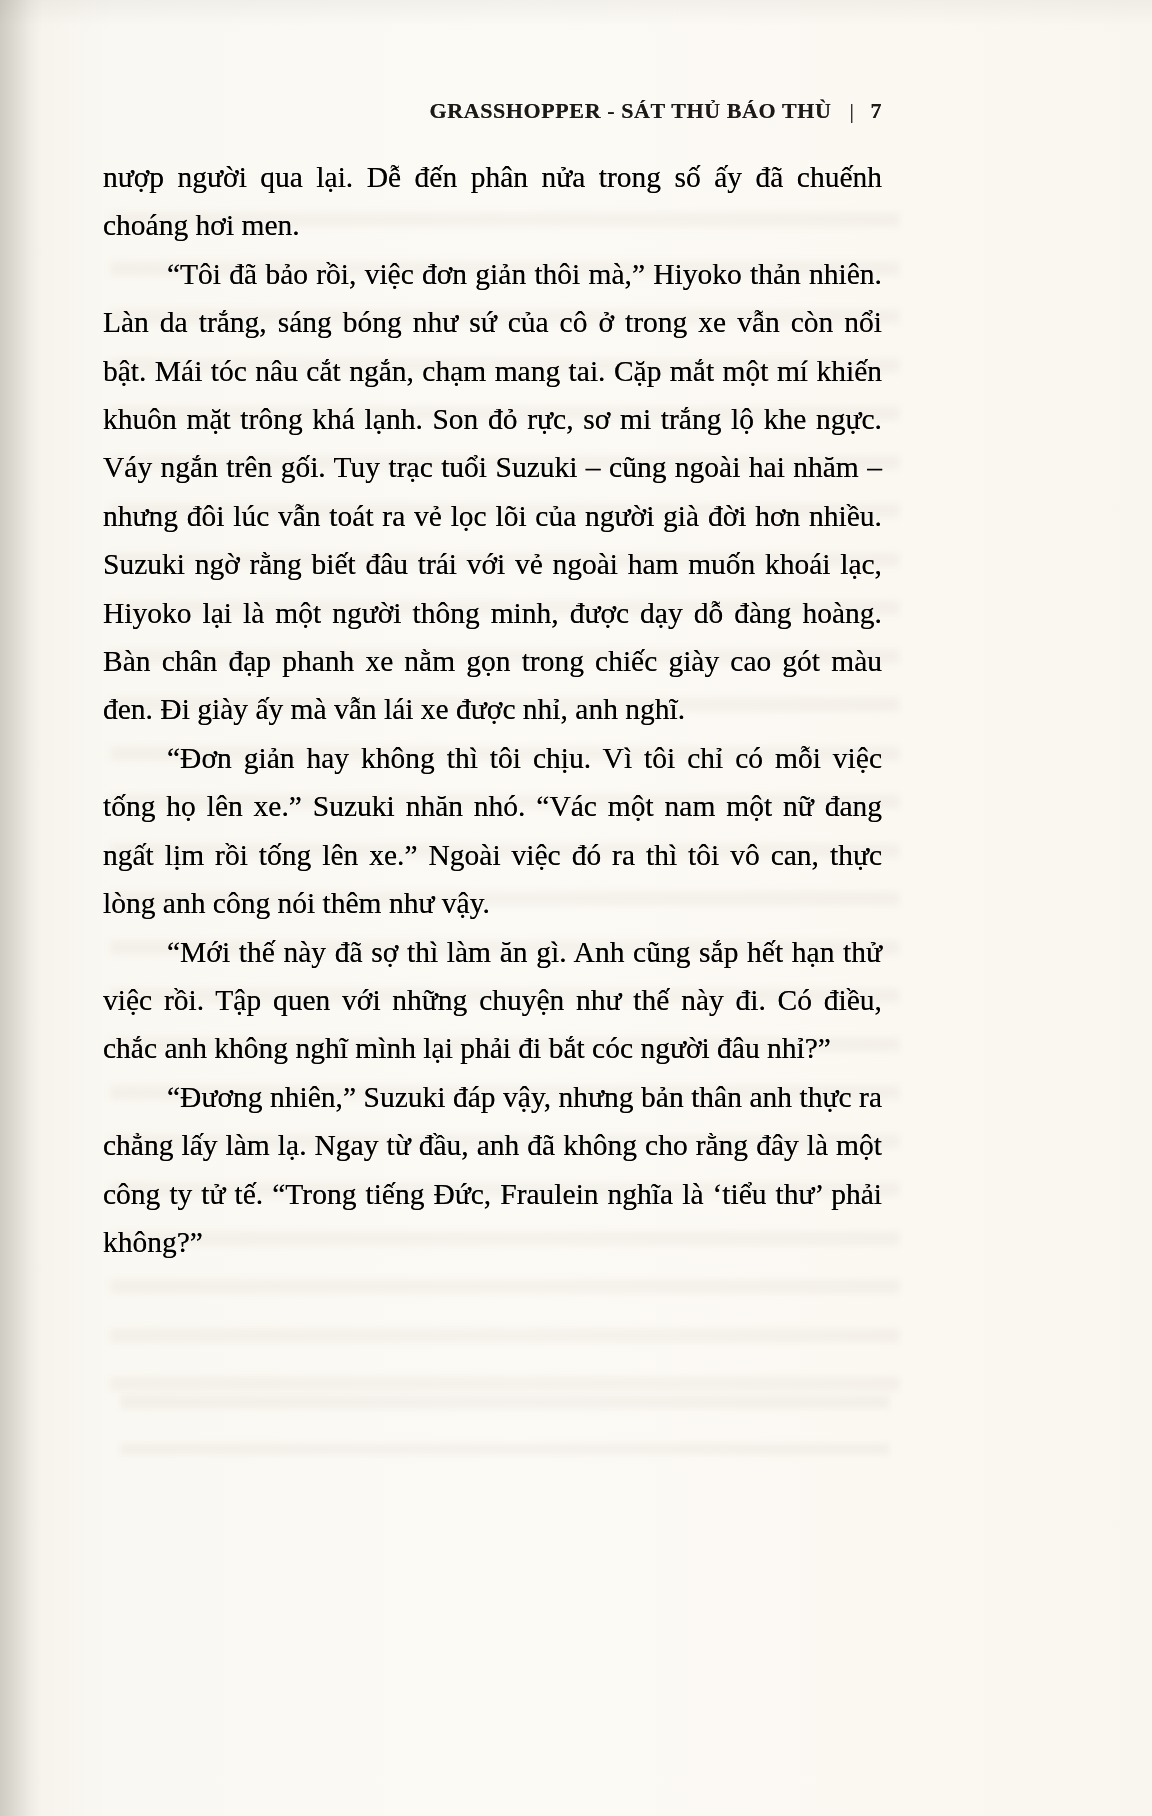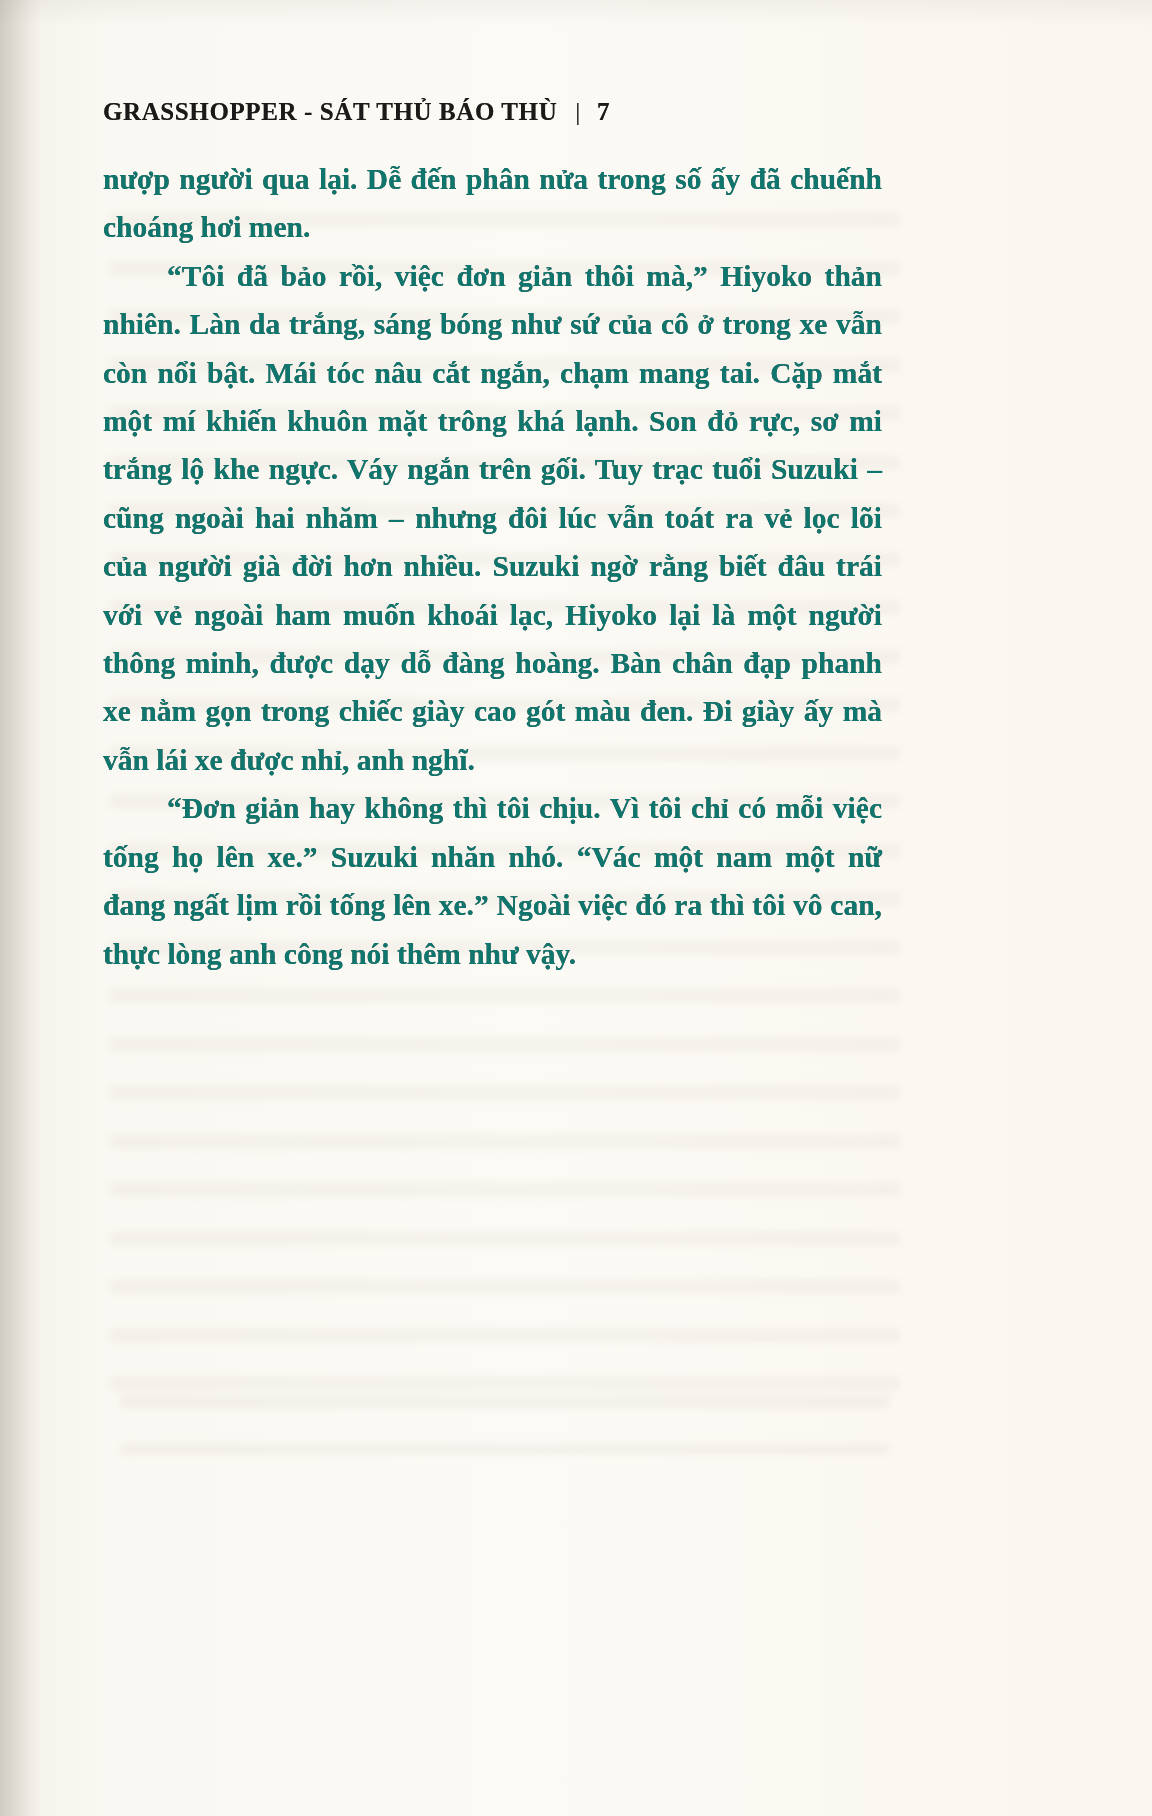--- a/index.html
+++ b/index.html
@@ -73,43 +73,43 @@
 
   .page-content {
     position: absolute;
     left: 103px;
     top: 98px;
     width: 779px;
   }
 
   .running-header {
     display: flex;
-    justify-content: flex-start;
+    justify-content: flex-end;
     align-items: baseline;
     font-weight: bold;
-    font-size: 25px;
+    font-size: 22px;
     letter-spacing: 0.6px;
     color: #1b1a18;
     white-space: nowrap;
     text-shadow: 0 0 0.4px rgba(27,26,24,0.7);
   }
   .running-header .header-sep {
     margin: 0 16px 0 18px;
     font-weight: normal;
     color: #2a2926;
   }
 
   .body-text {
     margin-top: 29px;
     font-size: 29.5px;
     line-height: 48.4px;
-    color: #0f766e;
+    color: #000000;
     text-align: justify;
     text-shadow: 0 0 0.45px rgba(21,20,18,0.75);
-    font-weight: 700;
+    font-weight: 400;
   }
   .body-text p {
     margin: 0;
     padding: 0;
   }
   .body-text p.indent {
     text-indent: 64px;
   }
 </style>
 </head>
@@ -127,16 +127,18 @@
     <div class="running-header">
       <span>GRASSHOPPER - SÁT THỦ BÁO THÙ</span>
       <span class="header-sep">|</span>
       <span>7</span>
     </div>
 
     <div class="body-text">
       <p>nượp người qua lại. Dễ đến phân nửa trong số ấy đã chuếnh choáng hơi men.</p>
       <p class="indent">“Tôi đã bảo rồi, việc đơn giản thôi mà,” Hiyoko thản nhiên. Làn da trắng, sáng bóng như sứ của cô ở trong xe vẫn còn nổi bật. Mái tóc nâu cắt ngắn, chạm mang tai. Cặp mắt một mí khiến khuôn mặt trông khá lạnh. Son đỏ rực, sơ mi trắng lộ khe ngực. Váy ngắn trên gối. Tuy trạc tuổi Suzuki – cũng ngoài hai nhăm – nhưng đôi lúc vẫn toát ra vẻ lọc lõi của người già đời hơn nhiều. Suzuki ngờ rằng biết đâu trái với vẻ ngoài ham muốn khoái lạc, Hiyoko lại là một người thông minh, được dạy dỗ đàng hoàng. Bàn chân đạp phanh xe nằm gọn trong chiếc giày cao gót màu đen. Đi giày ấy mà vẫn lái xe được nhỉ, anh nghĩ.</p>
       <p class="indent">“Đơn giản hay không thì tôi chịu. Vì tôi chỉ có mỗi việc tống họ lên xe.” Suzuki nhăn nhó. “Vác một nam một nữ đang ngất lịm rồi tống lên xe.” Ngoài việc đó ra thì tôi vô can, thực lòng anh công nói thêm như vậy.</p>
+      <p class="indent">“Mới thế này đã sợ thì làm ăn gì. Anh cũng sắp hết hạn thử việc rồi. Tập quen với những chuyện như thế này đi. Có điều, chắc anh không nghĩ mình lại phải đi bắt cóc người đâu nhỉ?”</p>
+      <p class="indent">“Đương nhiên,” Suzuki đáp vậy, nhưng bản thân anh thực ra chẳng lấy làm lạ. Ngay từ đầu, anh đã không cho rằng đây là một công ty tử tế. “Trong tiếng Đức, Fraulein nghĩa là ‘tiểu thư’ phải không?”</p>
     </div>
 
   </div>
 </div>
 
 </body></html>

